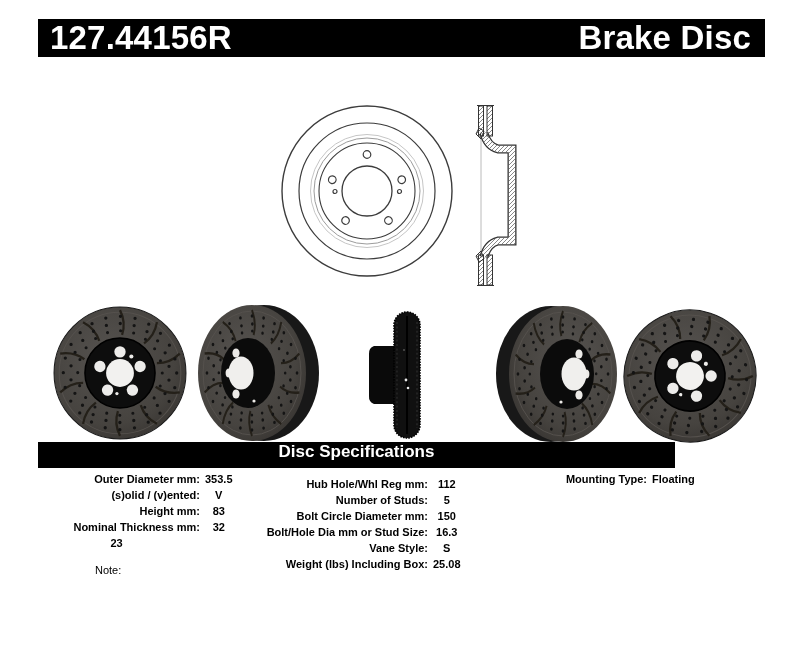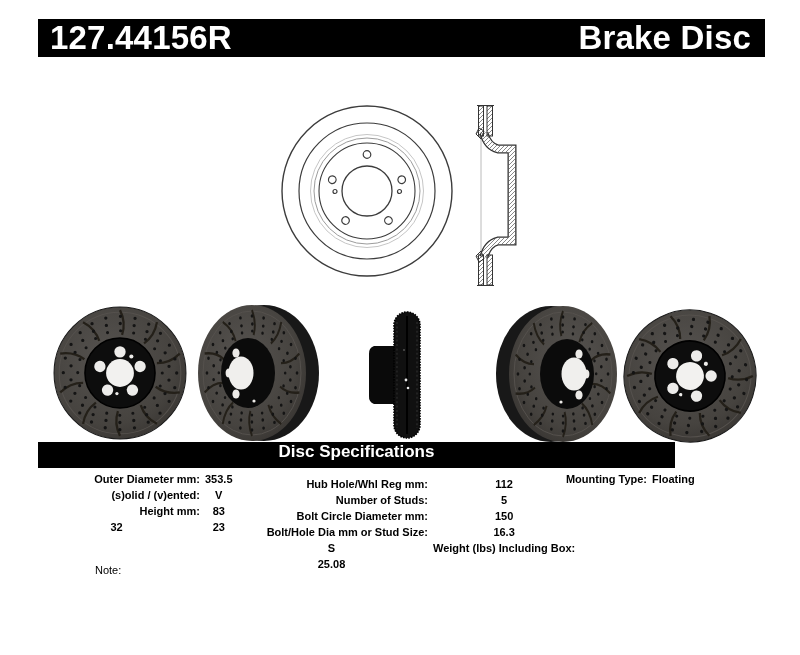--- a/index.html
+++ b/index.html
@@ -191,33 +191,35 @@
   <span>Disc Specifications</span>
 </div>
 
 <div class="speccol" id="col-left">
   <span class="lbl">Outer Diameter mm:</span>
   <span class="val">353.5</span>
   <span class="lbl">(s)olid / (v)ented:</span>
   <span class="val">V</span>
   <span class="lbl">Height mm:</span>
   <span class="val">83</span>
+  <span class="lbl">Nominal Thickness mm:</span>
   <span class="val">32</span>
   <span class="val">23</span>
 </div>
 
 <div class="speccol" id="col-mid">
   <span class="lbl">Hub Hole/Whl Reg mm:</span>
   <span class="val">112</span>
   <span class="lbl">Number of Studs:</span>
   <span class="val">5</span>
   <span class="lbl">Bolt Circle Diameter mm:</span>
   <span class="val">150</span>
   <span class="lbl">Bolt/Hole Dia mm or Stud Size:</span>
   <span class="val">16.3</span>
+  <span class="lbl">Vane Style:</span>
   <span class="val">S</span>
   <span class="lbl">Weight (lbs) Including Box:</span>
   <span class="val">25.08</span>
 </div>
 
 <div class="speccol" id="col-right">
   <span class="lbl">Mounting Type:</span>
   <span class="val">Floating</span>
 </div>
 

